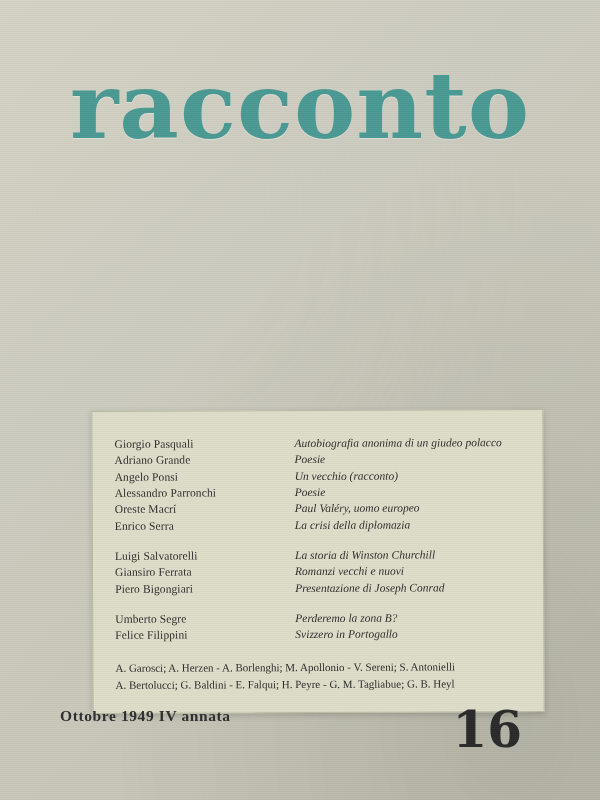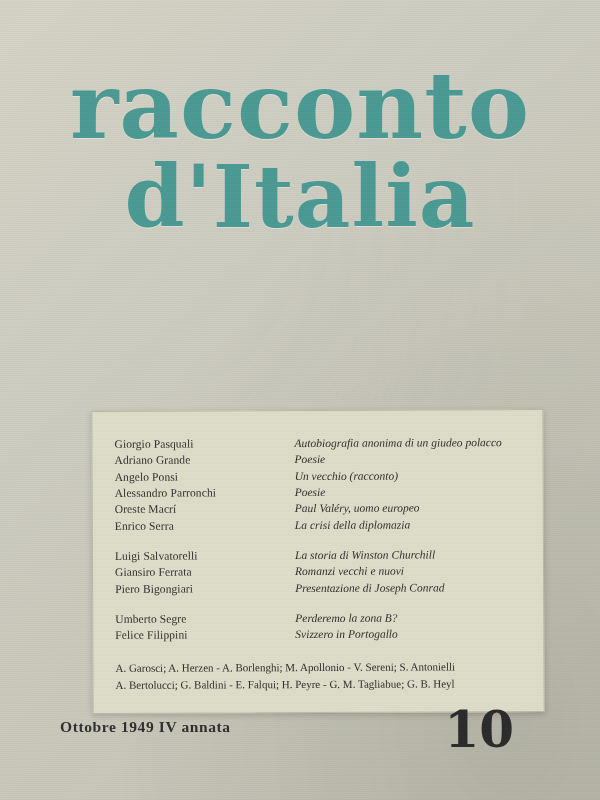--- a/index.html
+++ b/index.html
@@ -118,24 +118,24 @@
     text-align: left;
   }
   .critics .crit-line {
     white-space: nowrap;
   }
 
   
   .footer {
     position: absolute;
     left: 60px;
-    right: 76px;
+    right: 68px;
     bottom: 48px;
     display: flex;
-    align-items: center;
+    align-items: flex-start;
     justify-content: space-between;
     z-index: 2;
     color: #2f2f2f;
   }
   .footer .left,
   .footer .right {
     font-size: 15.5px;
     font-weight: bold;
     letter-spacing: .6px;
     padding-bottom: 6px;
@@ -150,21 +150,20 @@
     margin: 0 10px;
   }
 </style>
 </head>
 <body>
 
 <div class="cover">
 
   <div class="masthead">
     <div class="line l2">racconto</div>
-    <div class="line l3">d'Italia</div>
   </div>
 
   <div class="contents">
 
     <div class="entry-group">
       <div class="entry">
         <span class="author">Giorgio Pasquali</span>
         <span class="title">Autobiografia anonima di un giudeo polacco</span>
       </div>
       <div class="entry">
@@ -217,16 +216,16 @@
 
     <div class="critics">
       <div class="crit-line">A. Garosci;  A. Herzen  -  A. Borlenghi;  M. Apollonio  -  V. Sereni;  S. Antonielli</div>
       <div class="crit-line">A. Bertolucci;  G. Baldini  -  E. Falqui;  H. Peyre  -  G. M. Tagliabue;  G. B. Heyl</div>
     </div>
 
   </div>
 
   <div class="footer">
     <div class="left">Ottobre 1949  IV annata</div>
-    <div class="issue">10</div>
+    <div class="issue">16</div>
   </div>
 
 </div>
 
 </body></html>

